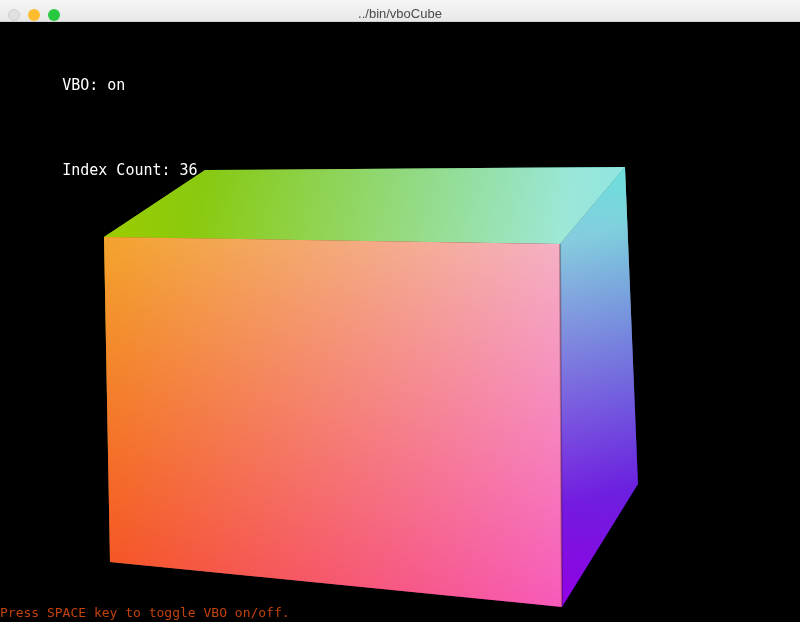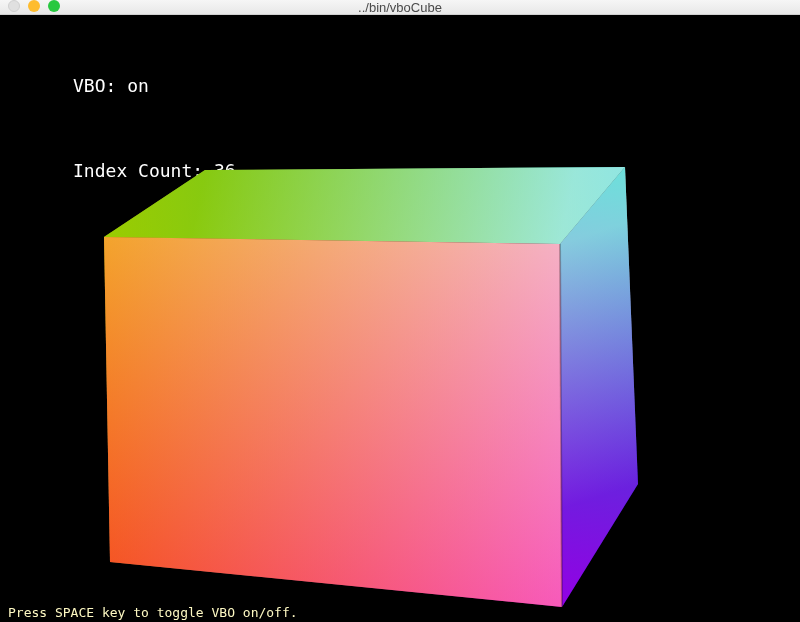--- a/index.html
+++ b/index.html
@@ -9,25 +9,25 @@
     }
     body {
       width: 800px;
       height: 622px;
       font-family: Monaco, Consolas, monospace;
       background: #000;
       overflow: hidden;
       position: relative;
     }
     .titlebar {
-      height: 15px;
+      height: 22px;
       background: linear-gradient(#f6f6f6, #e8e8e8);
       border-bottom: 1px solid #d0d0d0;
       display: flex;
-      align-items: flex-start;
+      align-items: flex-end;
       position: relative;
     }
     .traffic-lights {
       display: flex;
       gap: 8px;
       padding-left: 8px;
       align-items: center;
     }
     .traffic-light {
       width: 12px;
@@ -53,30 +53,30 @@
       left: 0;
       right: 0;
       bottom: 0;
       background: #000;
     }
     .hud {
       position: absolute;
       top: 4px;
       left: 8px;
       color: #fff;
-      font-size: 18px;
+      font-size: 15px;
       line-height: 17px;
       white-space: pre;
     }
     .hud-line { display: block; }
     .footer-hint {
       position: absolute;
       bottom: 2px;
-      left: 8px;
-      color: #fef9c3;
+      left: 0;
+      color: #c2410c;
       font-size: 13px;
     }
     .cube-wrap {
       position: absolute;
       top: 70px;
       left: 90px;
       width: 620px;
       height: 520px;
       pointer-events: none;
     }

